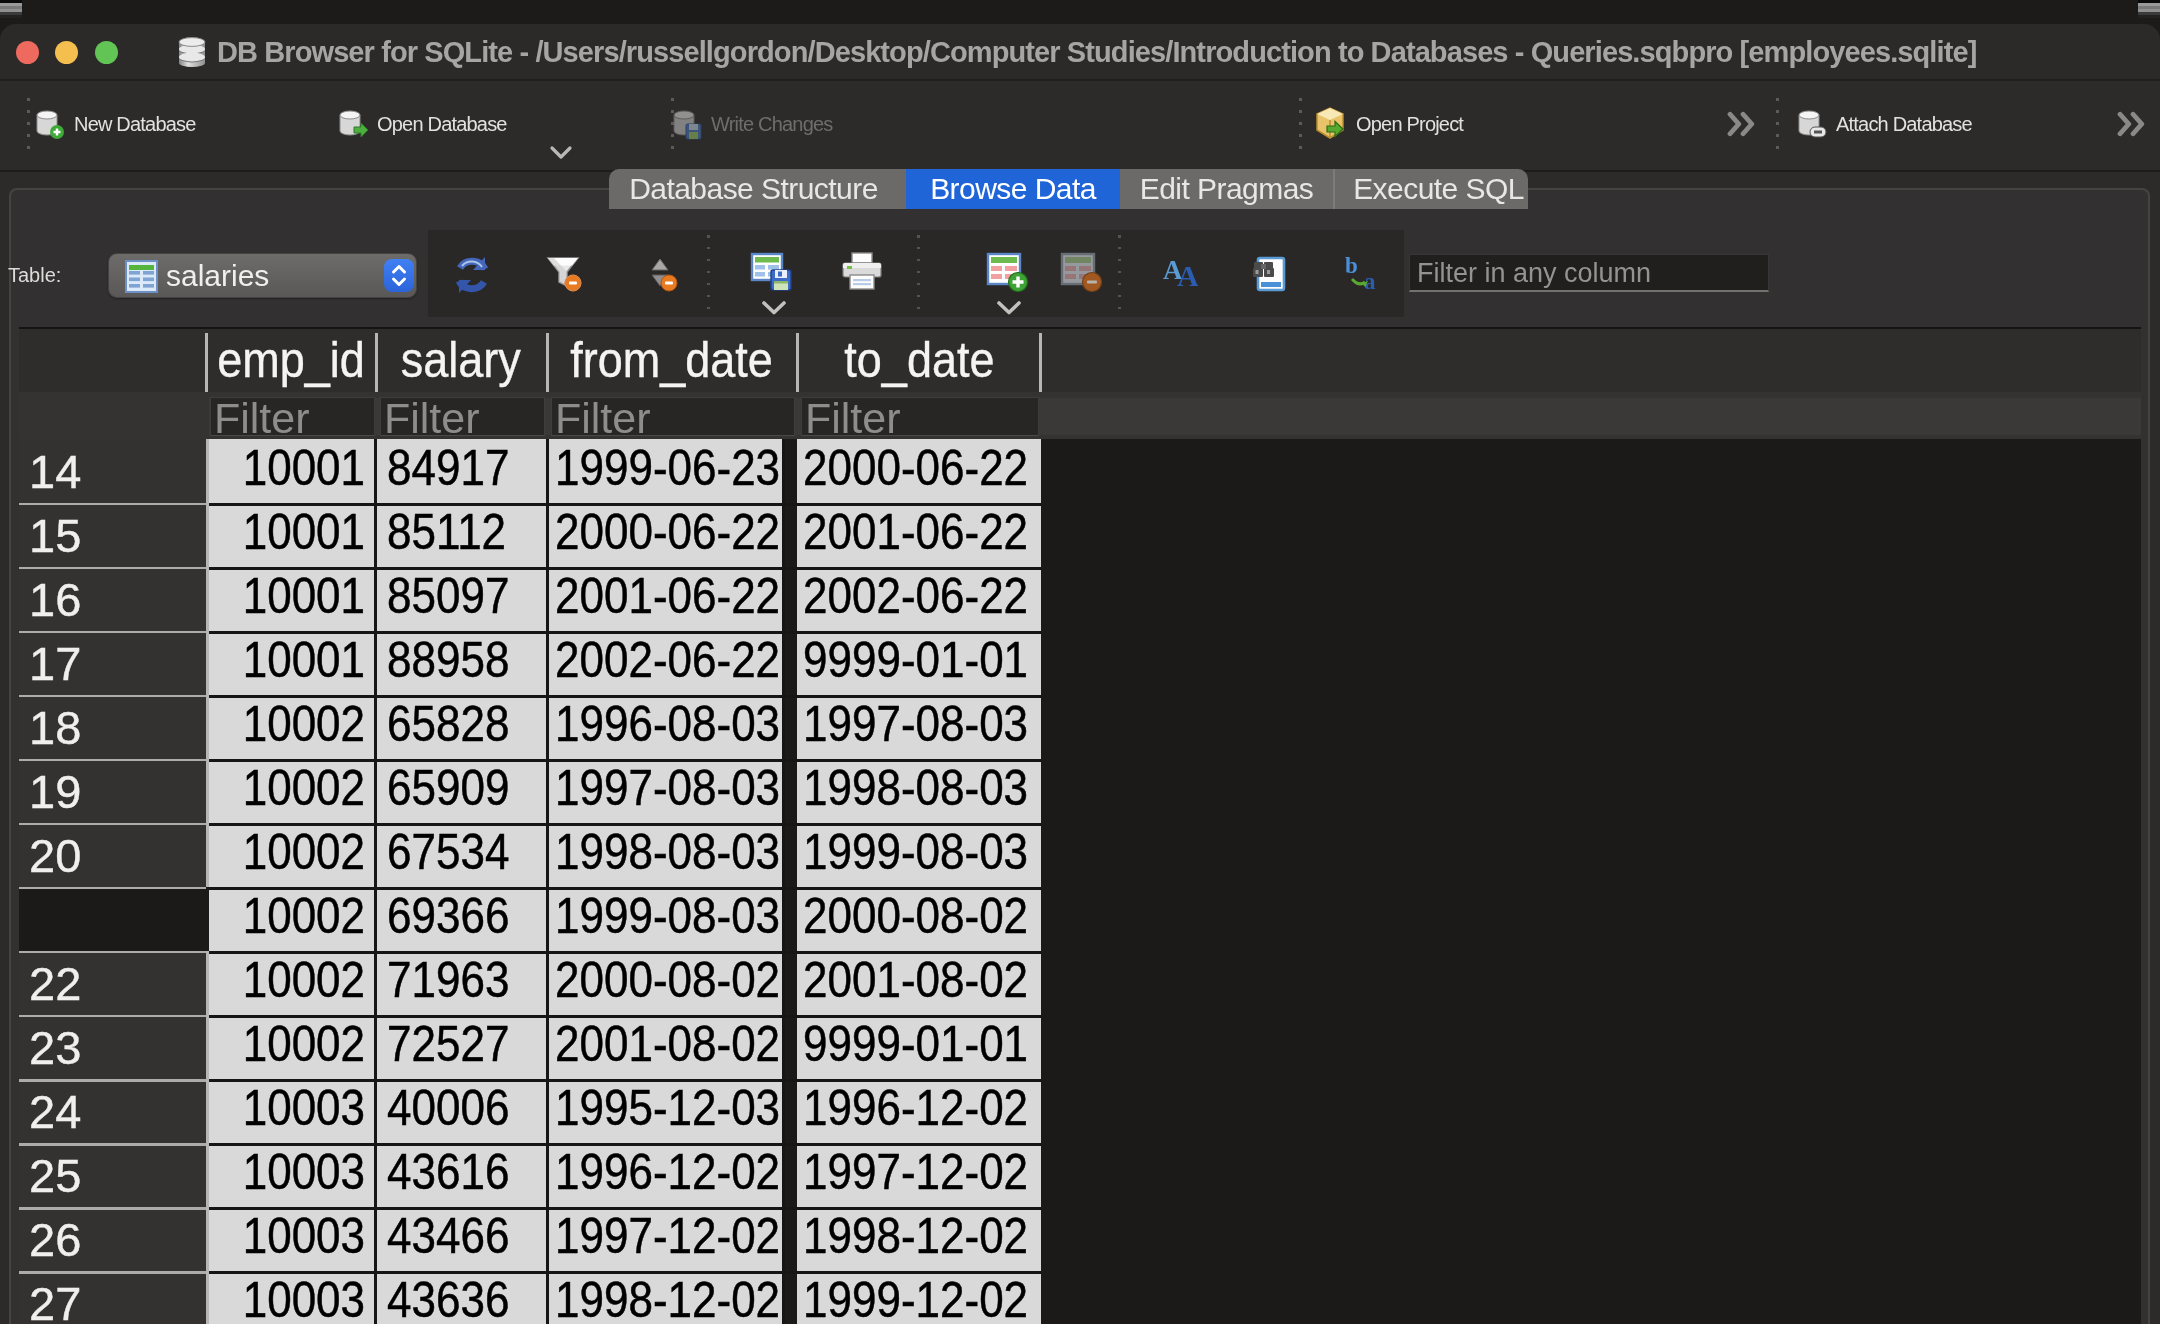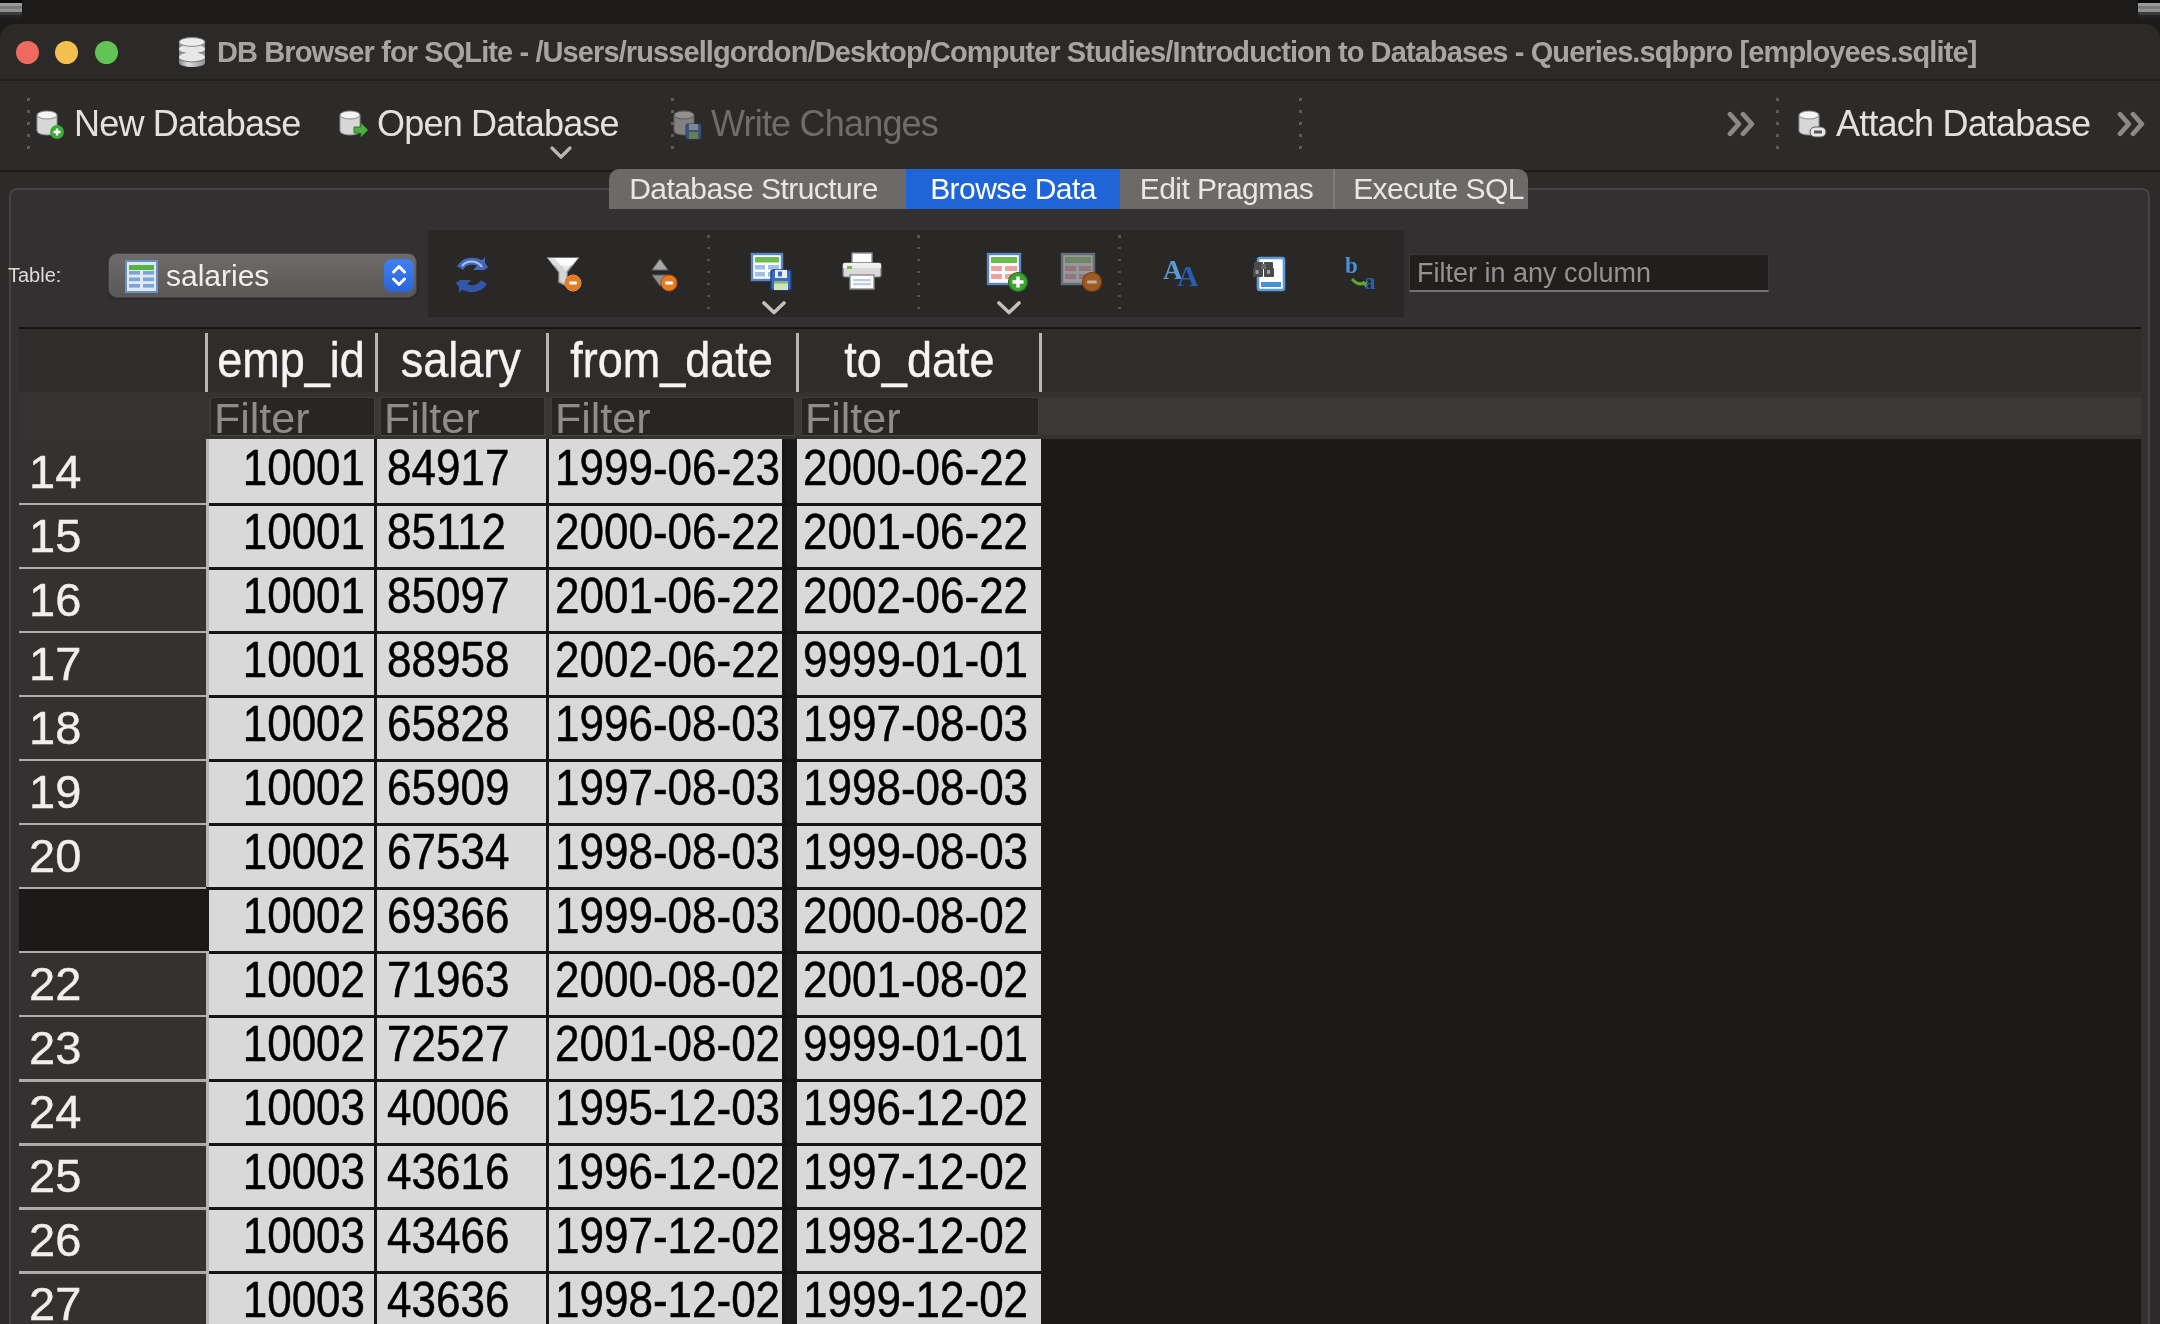--- a/index.html
+++ b/index.html
@@ -20,21 +20,21 @@
 .titleicon { position:absolute; left:177px; top:13px; }
 .titletext { position:absolute; left:217px; top:0; height:57px; line-height:57px;
   font-size:29px; font-weight:bold; color:#a6a5a4; white-space:nowrap; letter-spacing:-0.9px; }
 
 
 .toolbar { position:absolute; left:0; top:59px; width:2160px; height:89px;
   background:#2d2b2a; border-bottom:2px solid #1d1c1b; }
 .tsep { position:absolute; top:15px; width:3px; height:52px;
   background-image:repeating-linear-gradient(#5c5b5a 0 3px, transparent 3px 12px); }
 .tbtn { position:absolute; top:0; height:82px; display:flex; align-items:center;
-  font-size:36px; color:#e2e1e0; white-space:nowrap; letter-spacing:-0.8px; }
+  font-size:20px; color:#e2e1e0; white-space:nowrap; letter-spacing:-0.8px; }
 .tbtn .lbl { margin-left:9px; }
 .tbtn.dim { color:#6f6d6c; }
 .tbtn.dim svg { opacity:0.5; }
 .chev { position:absolute; }
 
 
 .tabs { position:absolute; left:609px; top:145px; height:40px; display:flex;
   border-radius:10px 10px 0 0; overflow:hidden; z-index:5; }
 .tab { height:40px; line-height:40px; text-align:center; font-size:30px; letter-spacing:-0.55px;
   color:#e8e7e6; background:#6b6a69; }
@@ -157,20 +157,29 @@
   <defs></defs>
   <path d="M4 7 v16 a10 4 0 0 0 20 0 v-16" fill="#d7d7d7"></path>
   <path d="M4 7 v16 a10 4 0 0 0 20 0 v-16" fill="none" stroke="#8c8c8c" stroke-width="1"></path>
   <ellipse cx="14" cy="7" rx="10" ry="4" fill="#f4f4f4" stroke="#8c8c8c" stroke-width="1"></ellipse>
   <rect x="16" y="16" width="15" height="15" rx="1.5" fill="#4d7fd0" stroke="#2c5596"></rect>
           <rect x="19" y="16" width="9" height="6" fill="#cfe0f5"></rect>
           <rect x="19" y="24" width="9" height="7" fill="#9fd06a"></rect>
 </svg>
         <span class="lbl">Write Changes</span>
       </div>
+    <div class="tbtn" style="left:1313px">
+        <svg width="34" height="36" viewBox="0 0 34 36">
+  <path d="M4 8 L17 2 L30 8 L30 24 L17 32 L4 24 Z" fill="#e8c36a" stroke="#b98e2f" stroke-width="1.5"></path>
+  <path d="M4 8 L17 14 L30 8 L17 2 Z" fill="#f7e9b6"></path>
+  <path d="M17 14 V32" stroke="#b98e2f" stroke-width="1.5"></path>
+  <path d="M14 20 h8 v-4.5 l8 7.5 -8 7.5 v-4.5 h-8 z" fill="#56a82e" stroke="#2f6b14" stroke-width="1.2"></path>
+</svg>
+        <span class="lbl">Open Project</span>
+      </div>
     <div class="tbtn" style="left:1724px">
         <svg width="36" height="26" viewBox="0 0 30 24">
           <g fill="none" stroke="#8a8988" stroke-width="4.5" stroke-linecap="round" stroke-linejoin="round">
             <path d="M4 3 L12 12 L4 21"></path>
             <path d="M16 3 L24 12 L16 21"></path>
           </g>
         </svg>
       </div>
     <div class="tbtn" style="left:1795px">
         <svg width="32" height="32" viewBox="0 0 32 32">

